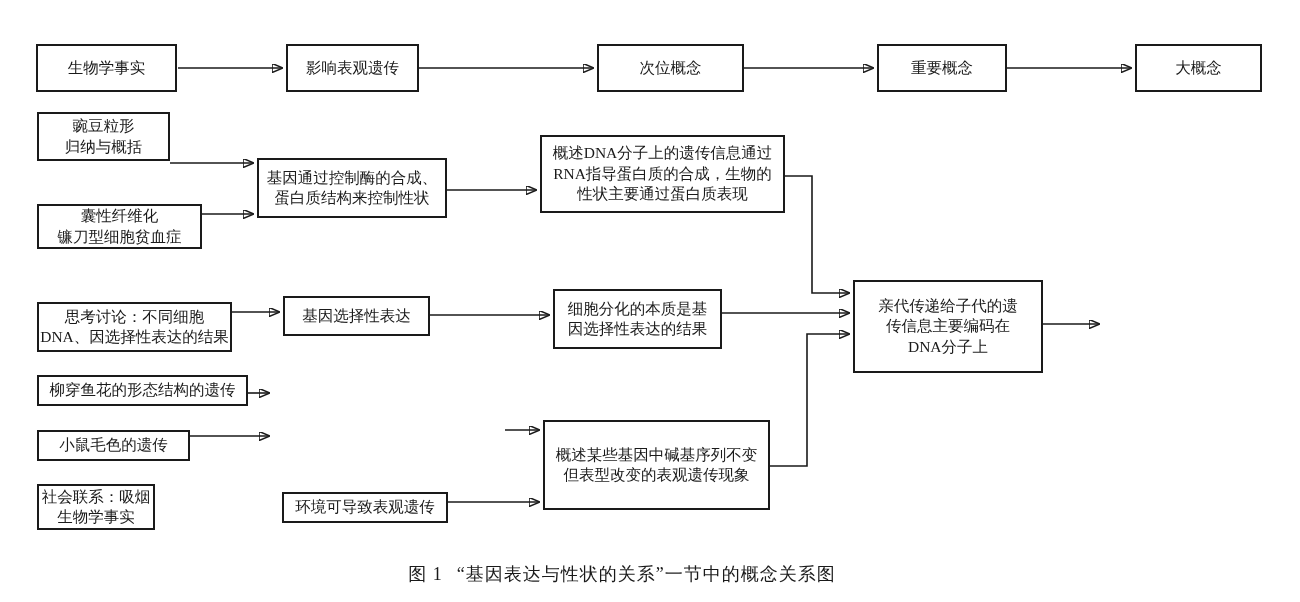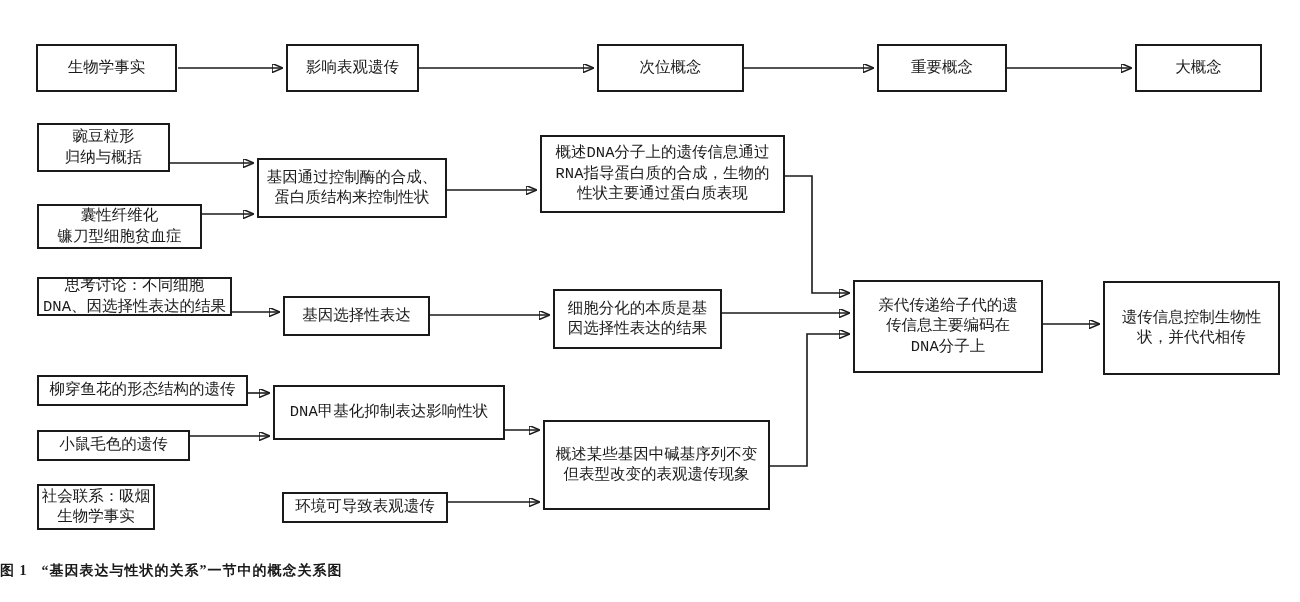--- a/index.html
+++ b/index.html
@@ -27,42 +27,42 @@
     color:var(--ink);
     display:flex;
     flex-direction:column;
     align-items:center;
     justify-content:center;
     text-align:center;
     font-size:15.5px;
     line-height:1.32;
     white-space:nowrap;
     z-index:2;
-    font-family:Liberation Mono, monospace;
   }
   .node span{display:block;}
   #connector-layer{
     position:absolute;
     left:0;top:0;
     width:1300px;
     height:602px;
     z-index:1;
   }
   #connector-layer path{
     stroke:var(--ink);
     stroke-width:1.6;
     fill:none;
   }
   .caption{
     position:absolute;
     left:0;
     top:562px;
     width:1244px;
-    font-weight:bold;
-    font-size:14px;
+    text-align:center;
+    font-weight:normal;
+    font-size:18px;
     color:var(--ink);
     letter-spacing:1px;
   }
   .caption .cap-label{margin-right:14px;}
 </style>
 </head>
 <body>
 
 <div id="canvas">
 
@@ -75,64 +75,57 @@
   <div class="node" style="left:597px;top:44px;width:147px;height:48px">
     <span>次位概念</span>
   </div>
   <div class="node" style="left:877px;top:44px;width:130px;height:48px">
     <span>重要概念</span>
   </div>
   <div class="node" style="left:1135px;top:44px;width:127px;height:48px">
     <span>大概念</span>
   </div>
 
-  <div class="node" style="left:37px;top:123px;width:133px;height:49px">
+  <div class="node" style="left:37px;top:112px;width:133px;height:49px">
     <span>豌豆粒形</span>
     <span>归纳与概括</span>
   </div>
   <div class="node" style="left:37px;top:204px;width:165px;height:45px">
     <span>囊性纤维化</span>
     <span>镰刀型细胞贫血症</span>
   </div>
   <div class="node" style="left:257px;top:158px;width:190px;height:60px">
     <span>基因通过控制酶的合成、</span>
     <span>蛋白质结构来控制性状</span>
   </div>
   <div class="node" style="left:540px;top:135px;width:245px;height:78px">
     <span>概述DNA分子上的遗传信息通过</span>
     <span>RNA指导蛋白质的合成，生物的</span>
     <span>性状主要通过蛋白质表现</span>
   </div>
 
-  <div class="node" style="left:37px;top:277px;width:195px;height:39px">
+  <div class="node" style="left:37px;top:302px;width:195px;height:50px">
     <span>思考讨论：不同细胞</span>
     <span>DNA、因选择性表达的结果</span>
   </div>
   <div class="node" style="left:283px;top:296px;width:147px;height:40px">
     <span>基因选择性表达</span>
   </div>
   <div class="node" style="left:553px;top:289px;width:169px;height:60px">
     <span>细胞分化的本质是基</span>
     <span>因选择性表达的结果</span>
   </div>
   <div class="node" style="left:853px;top:280px;width:190px;height:93px">
     <span>亲代传递给子代的遗</span>
     <span>传信息主要编码在</span>
     <span>DNA分子上</span>
   </div>
-  <div class="node" style="left:1103px;top:281px;width:177px;height:94px">
-    <span>遗传信息控制生物性</span>
-    <span>状，并代代相传</span>
-  </div>
 
   <div class="node" style="left:37px;top:375px;width:211px;height:31px">
     <span>柳穿鱼花的形态结构的遗传</span>
-  </div>
-  <div class="node" style="left:273px;top:385px;width:232px;height:55px">
-    <span>DNA甲基化抑制表达影响性状</span>
   </div>
   <div class="node" style="left:37px;top:430px;width:153px;height:31px">
     <span>小鼠毛色的遗传</span>
   </div>
   <div class="node" style="left:543px;top:420px;width:227px;height:90px">
     <span>概述某些基因中碱基序列不变</span>
     <span>但表型改变的表观遗传现象</span>
   </div>
   <div class="node" style="left:282px;top:492px;width:166px;height:31px">
     <span>环境可导致表观遗传</span>

